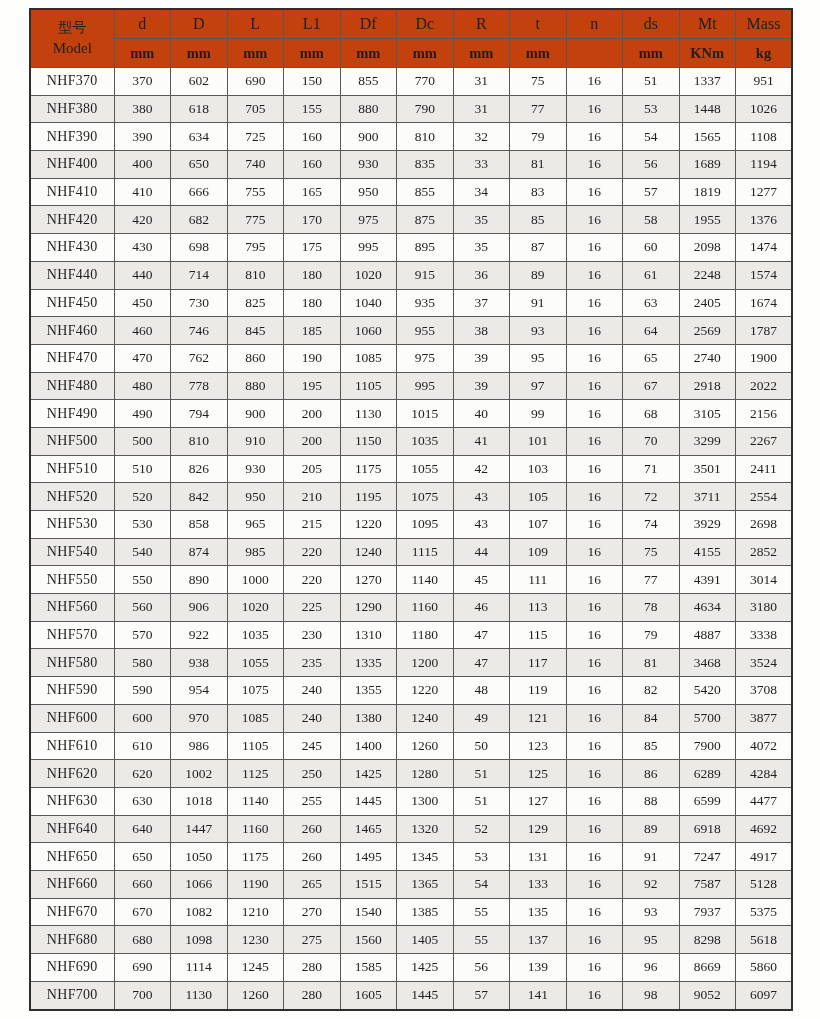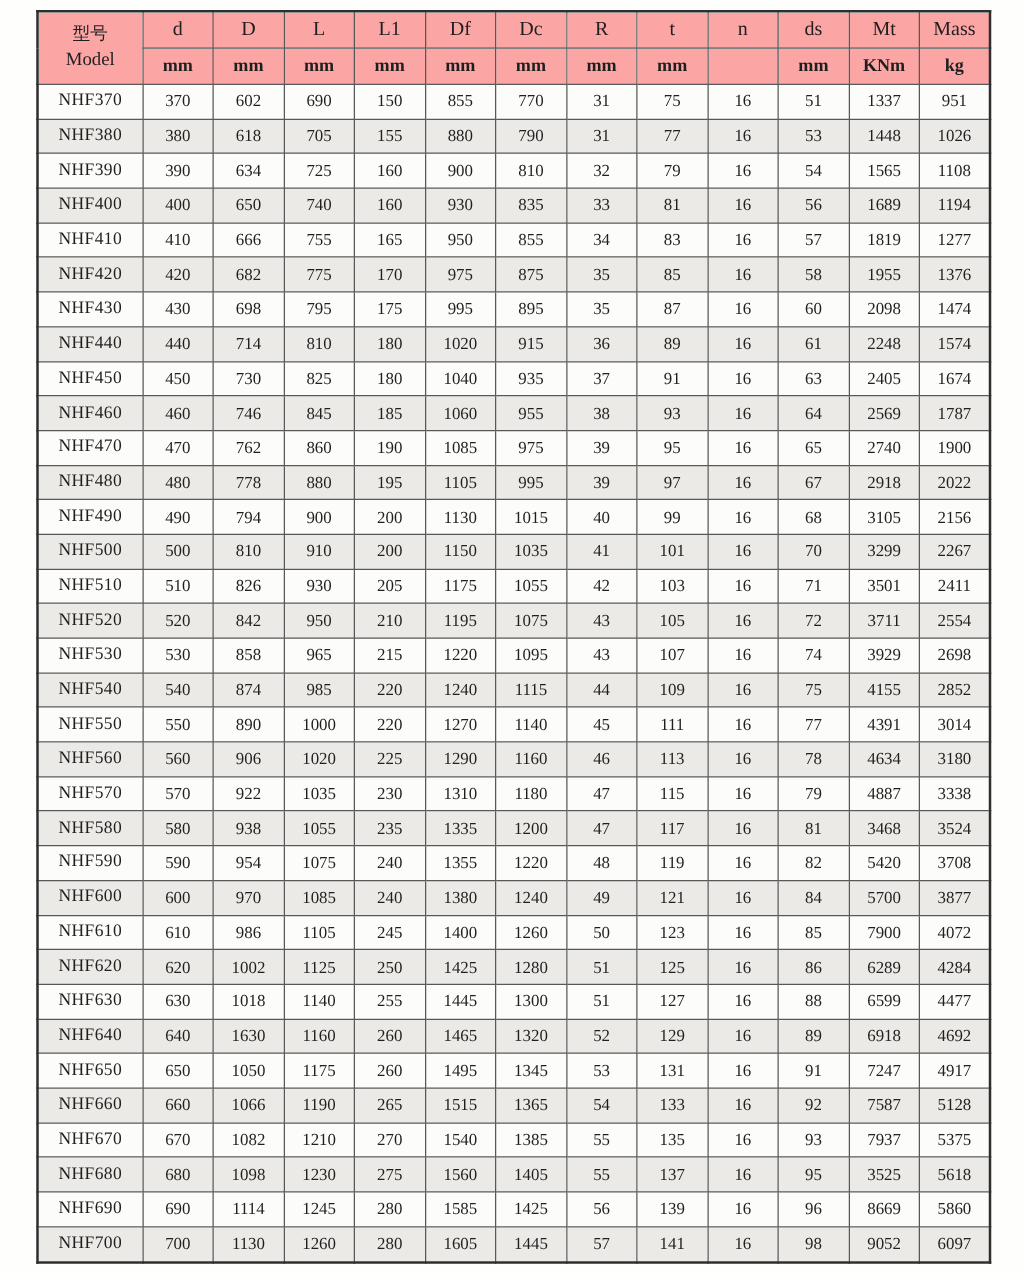--- a/index.html
+++ b/index.html
@@ -27,21 +27,21 @@
   th, td {
     border: 1px solid #585858;
     text-align: center;
     vertical-align: middle;
     padding: 0;
     color: #1f1f1f;
     overflow: hidden;
     white-space: nowrap;
   }
   thead th {
-    background: #fca5a5;
+    background: #c2410c;
     font-weight: normal;
     font-size: 16px;
     height: 28px;
   }
   th.model-th {
     font-size: 15px;
     line-height: 1.35;
   }
   th.model-th .zh { font-size: 14px; }
   th.unit-th { font-size: 14.5px; font-weight: bold; }
@@ -507,21 +507,21 @@
           <td>51</td>
           <td>127</td>
           <td>16</td>
           <td>88</td>
           <td>6599</td>
           <td>4477</td>
         </tr>
         <tr class="alt">
           <td class="model">NHF640</td>
           <td>640</td>
-          <td>1630</td>
+          <td>1447</td>
           <td>1160</td>
           <td>260</td>
           <td>1465</td>
           <td>1320</td>
           <td>52</td>
           <td>129</td>
           <td>16</td>
           <td>89</td>
           <td>6918</td>
           <td>4692</td>
@@ -576,21 +576,21 @@
           <td>680</td>
           <td>1098</td>
           <td>1230</td>
           <td>275</td>
           <td>1560</td>
           <td>1405</td>
           <td>55</td>
           <td>137</td>
           <td>16</td>
           <td>95</td>
-          <td>3525</td>
+          <td>8298</td>
           <td>5618</td>
         </tr>
         <tr>
           <td class="model">NHF690</td>
           <td>690</td>
           <td>1114</td>
           <td>1245</td>
           <td>280</td>
           <td>1585</td>
           <td>1425</td>

